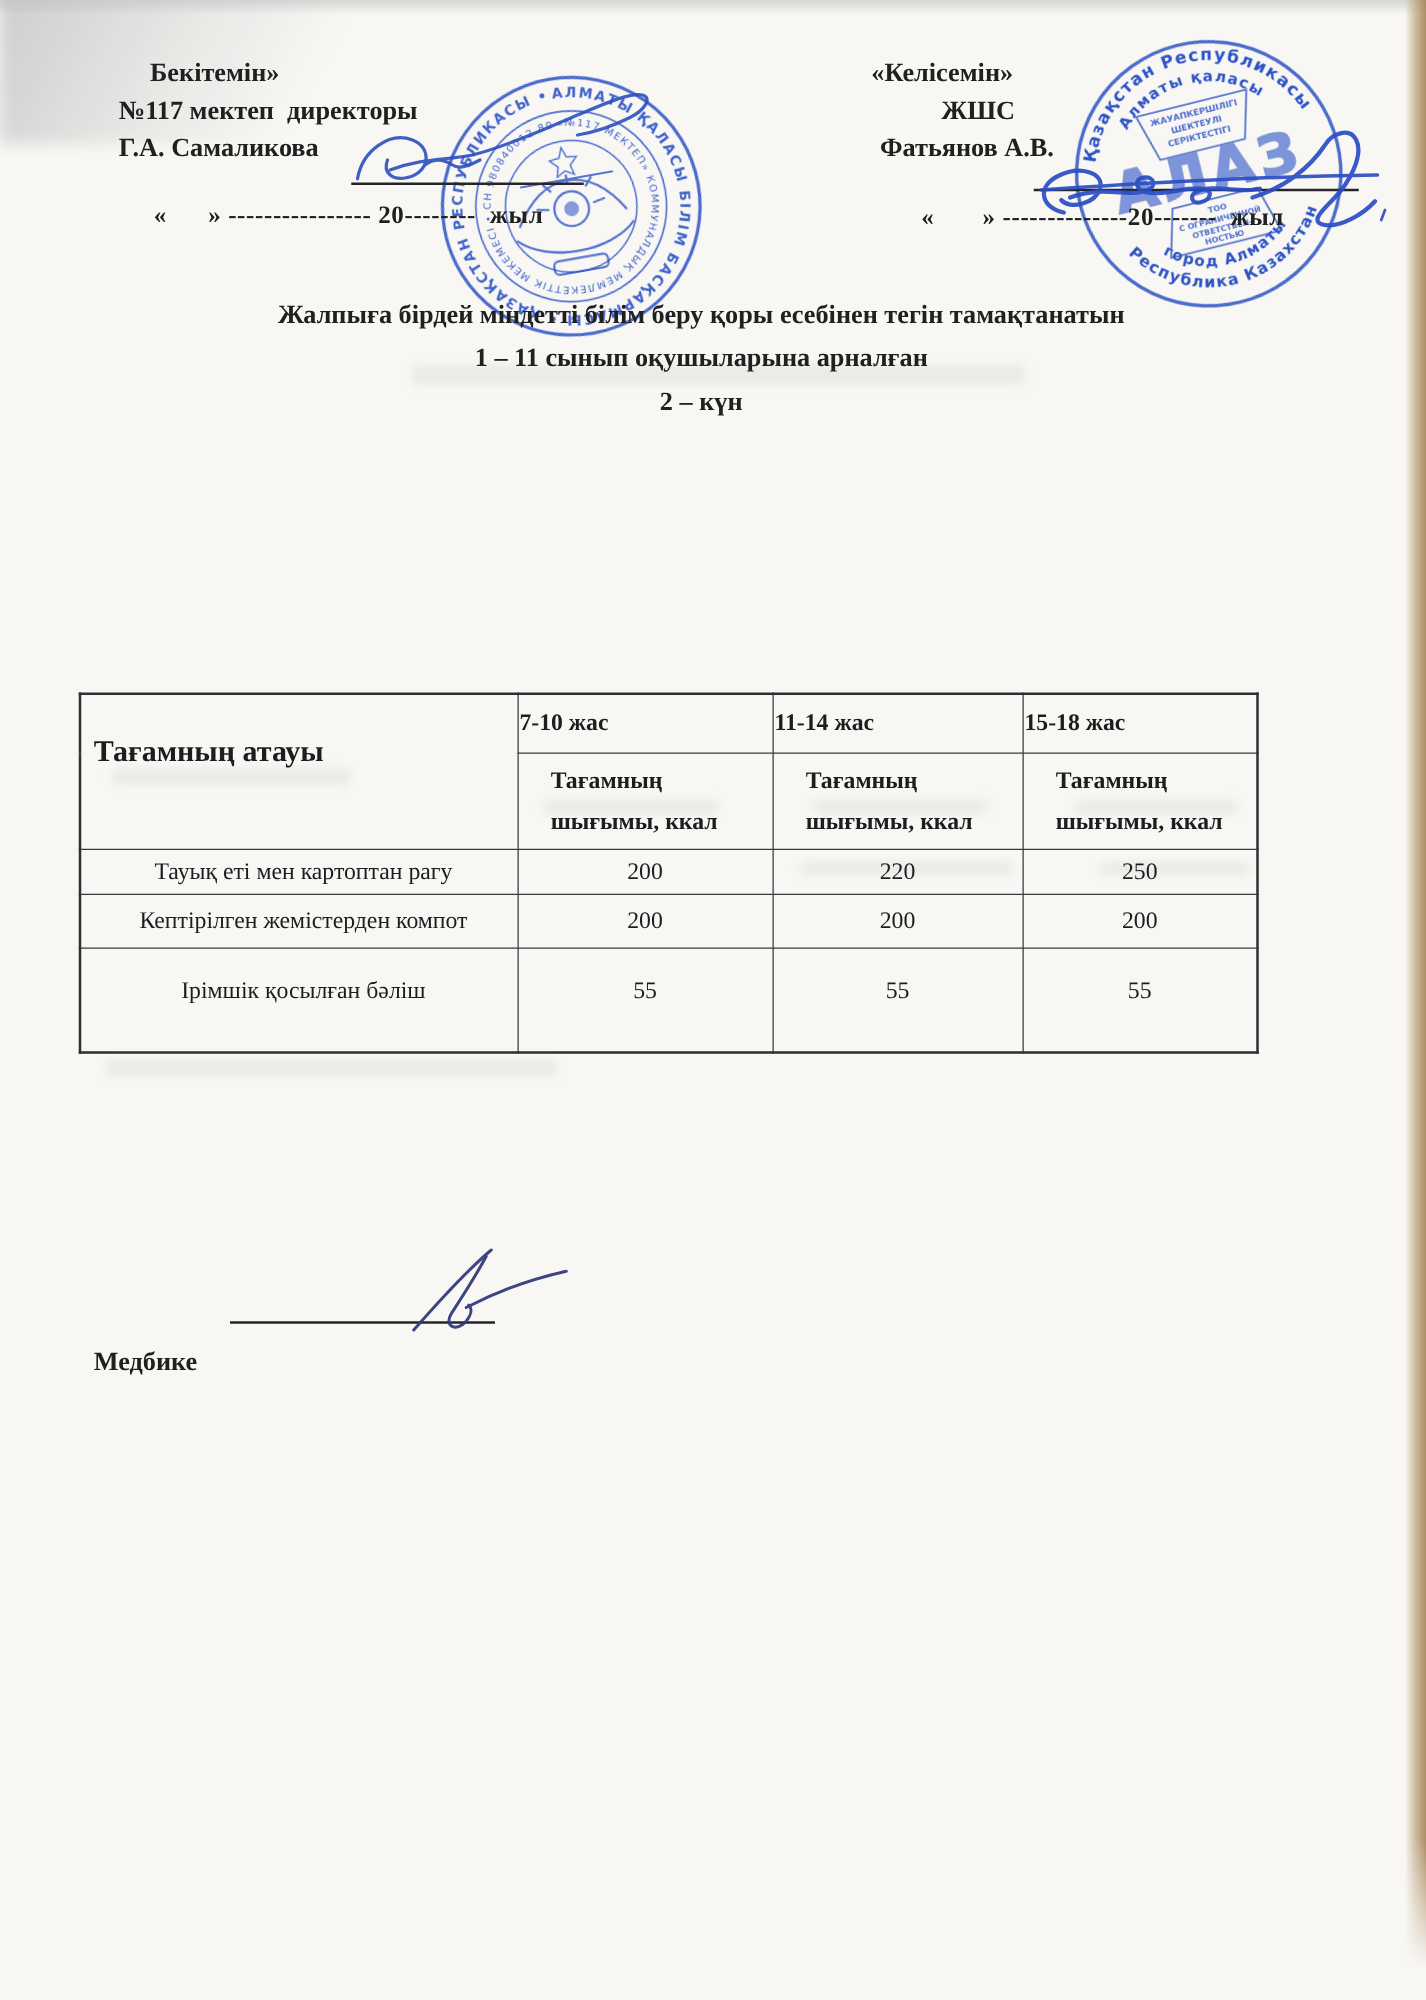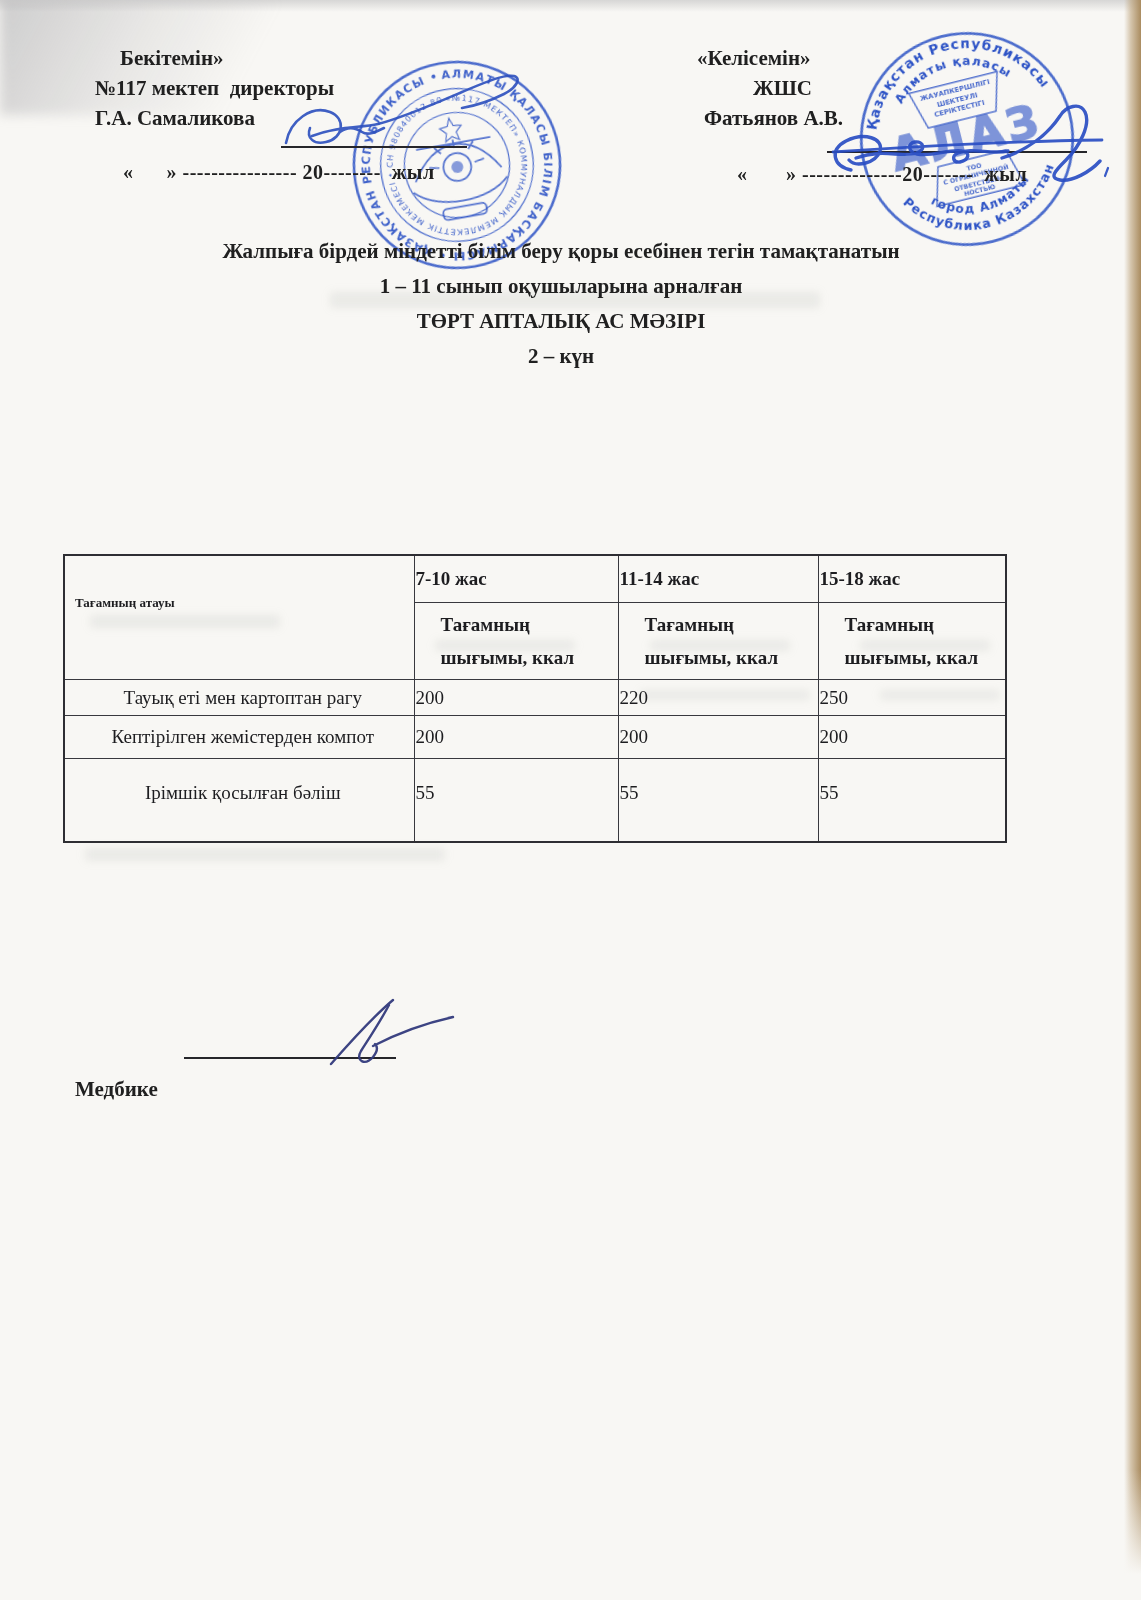--- a/index.html
+++ b/index.html
@@ -40,26 +40,26 @@
   
   .title-block { position:absolute; top:234px; left:0; width:1122px; text-align:center; z-index:3; }
   .title-block div { font-weight:bold; font-size:21px; line-height:35px; }
 
   
   .menu-table { position:absolute; left:63px; top:554px; z-index:3;
     border-collapse:collapse; table-layout:fixed; width:942px;
     font-size:19px; color:#1d1d20; }
   .menu-table td { border:1.7px solid #38383e; }
   .menu-table { border:2.5px solid #2e2e33; }
-  td.dishhead { font-weight:bold; font-size:13px; padding:0 0 30px 10px; vertical-align:middle; }
+  td.dishhead { font-weight:bold; font-size:24px; padding:0 0 30px 10px; vertical-align:middle; }
   td.age { font-weight:bold; vertical-align:middle; height:44px; }
   td.sub { font-weight:bold; text-align:left; vertical-align:middle; height:76px;
            padding:0 26px; line-height:33px; }
   td.dish { padding-left:8px; vertical-align:middle;text-align:center; }
-  td.val  { text-align:left; vertical-align:middle; }
+  td.val  { text-align:center; vertical-align:middle; }
   tr.r1 td { height:33px; }
   tr.r2 td { height:40px;font-family:Liberation Serif, serif; }
   tr.r3 td { height:58px; vertical-align:top; padding-top:23px; }
 
   
   .nurse { position:absolute; left:75px; top:1032px; font-weight:bold; font-size:21px; z-index:4;margin-top:45px; }
 
   .stamp text { font-family:"DejaVu Sans","Liberation Sans",sans-serif; fill:#2d53c6; }
 </style>
 </head>
@@ -176,21 +176,20 @@
       <path d="M856,158 C884,148 900,158 916,153 C926,150 924,141 915,142 C907,143 908,152 917,154 C932,157 948,149 962,151 C971,152 969,160 960,162 C953,163 951,156 958,153 C972,147 992,155 1008,151"></path>
       <path d="M1002,158 C1028,150 1048,134 1060,116 C1066,106 1080,102 1085,112 C1091,124 1080,146 1066,160 C1056,170 1048,178 1060,180 C1072,182 1090,172 1100,161"></path>
       <path d="M833,152 C920,146 1020,141 1102,140" stroke-width="2.8"></path>
       <path d="M1108,168 L1105,176" stroke-width="2.2"></path>
     </g>
   </svg>
 
   <div class="title-block">
     <div>Жалпыға бірдей міндетті білім беру қоры есебінен тегін тамақтанатын</div>
     <div>1 – 11 сынып оқушыларына арналған</div>
-    <div>ТӨРТ АПТАЛЫҚ АС МӘЗІРІ</div>
     <div>2 – күн</div>
   </div>
 
   <table class="menu-table">
     <colgroup>
       <col style="width:350px">
         <col style="width:204px">
         <col style="width:200px">
         <col style="width:188px">
     </colgroup>

